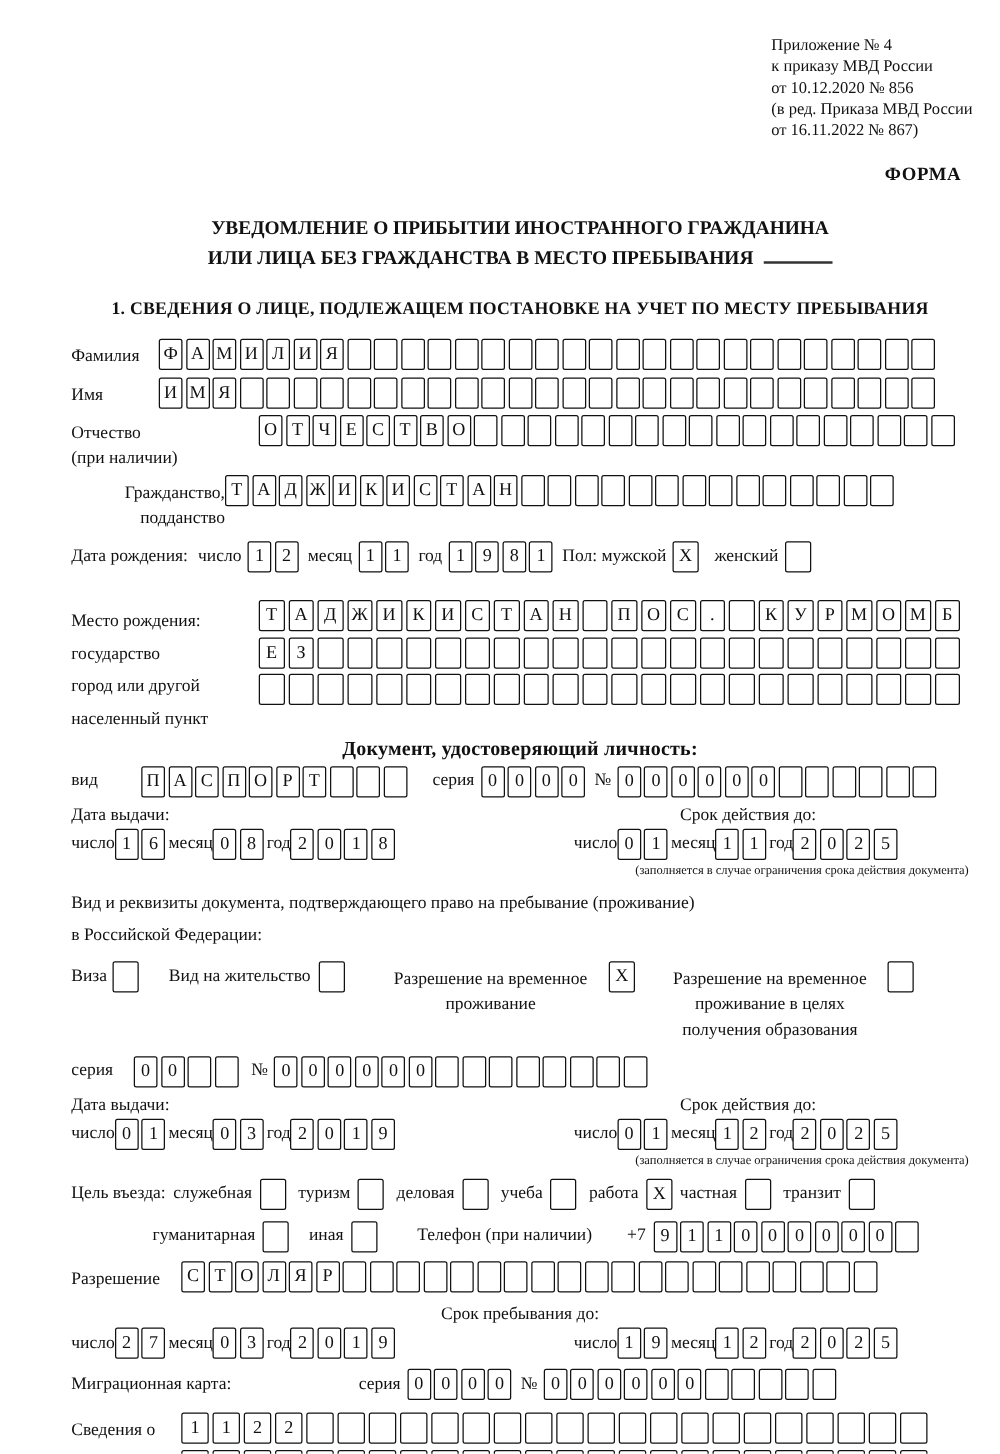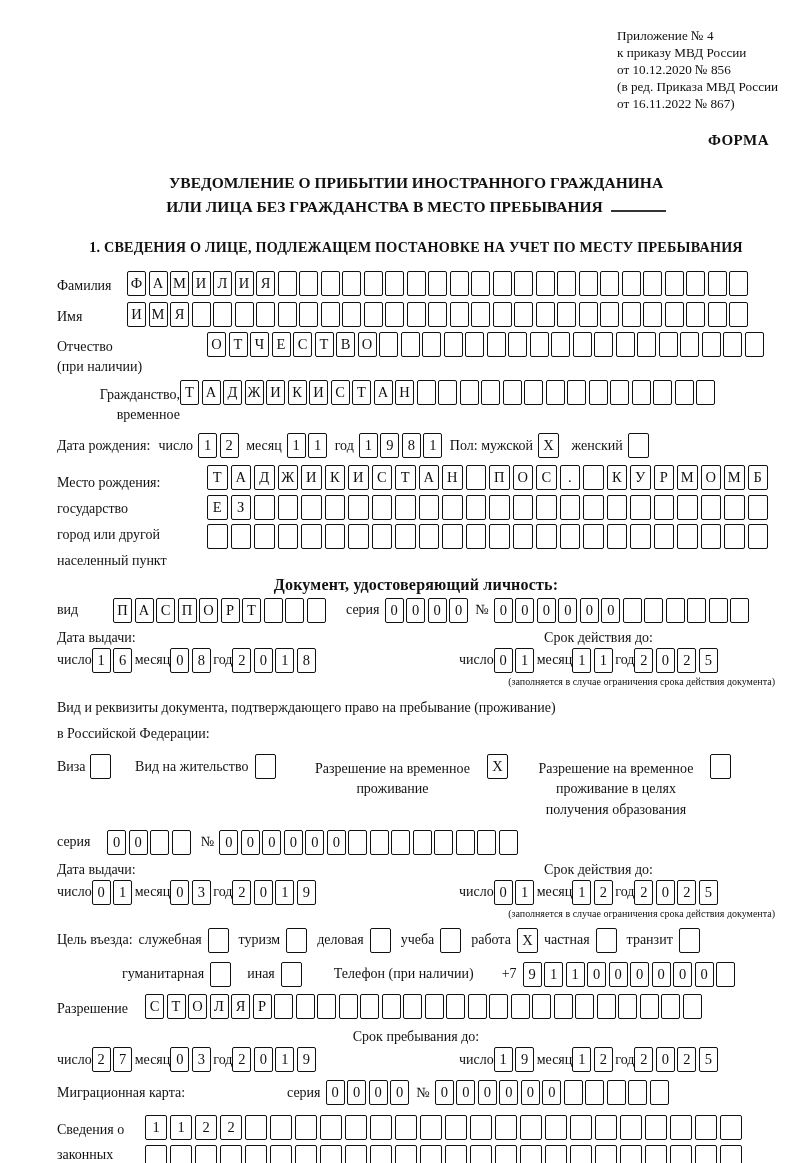--- a/index.html
+++ b/index.html
@@ -188,21 +188,21 @@
         <span class="cell"></span>
         <span class="cell"></span>
         <span class="cell"></span>
         <span class="cell"></span>
       </span>
   </div>
 
   <div class="frow" style="margin-top:2px;">
     <span class="lbl w123">
       <span>Гражданство,</span><br>
-      <span>временное</span>
+      <span>подданство</span>
     </span>
     <span class="cells">
         <span class="cell">Т</span>
         <span class="cell">А</span>
         <span class="cell">Д</span>
         <span class="cell">Ж</span>
         <span class="cell">И</span>
         <span class="cell">К</span>
         <span class="cell">И</span>
         <span class="cell">С</span>
@@ -244,21 +244,21 @@
         <span class="cell">9</span>
         <span class="cell">8</span>
         <span class="cell">1</span>
       </span>
     <span class="t"><span>Пол:</span> <span>мужской</span></span>
     <span class="cell cb">X</span>
     <span class="t" style="margin-left:10px;">женский</span>
     <span class="cell cb"></span>
   </div>
 
-  <div class="frow" style="margin-top:7px;">
+  <div class="frow" style="margin-top:22px;">
     <span class="lbl w150" style="line-height:1.85;">
       <span>Место рождения:</span><br>
       <span>государство</span><br>
       <span>город или другой</span><br>
       <span>населенный пункт</span>
     </span>
     <span class="stack mid">
       <span class="cells">
           <span class="cell">Т</span>
           <span class="cell">А</span>

